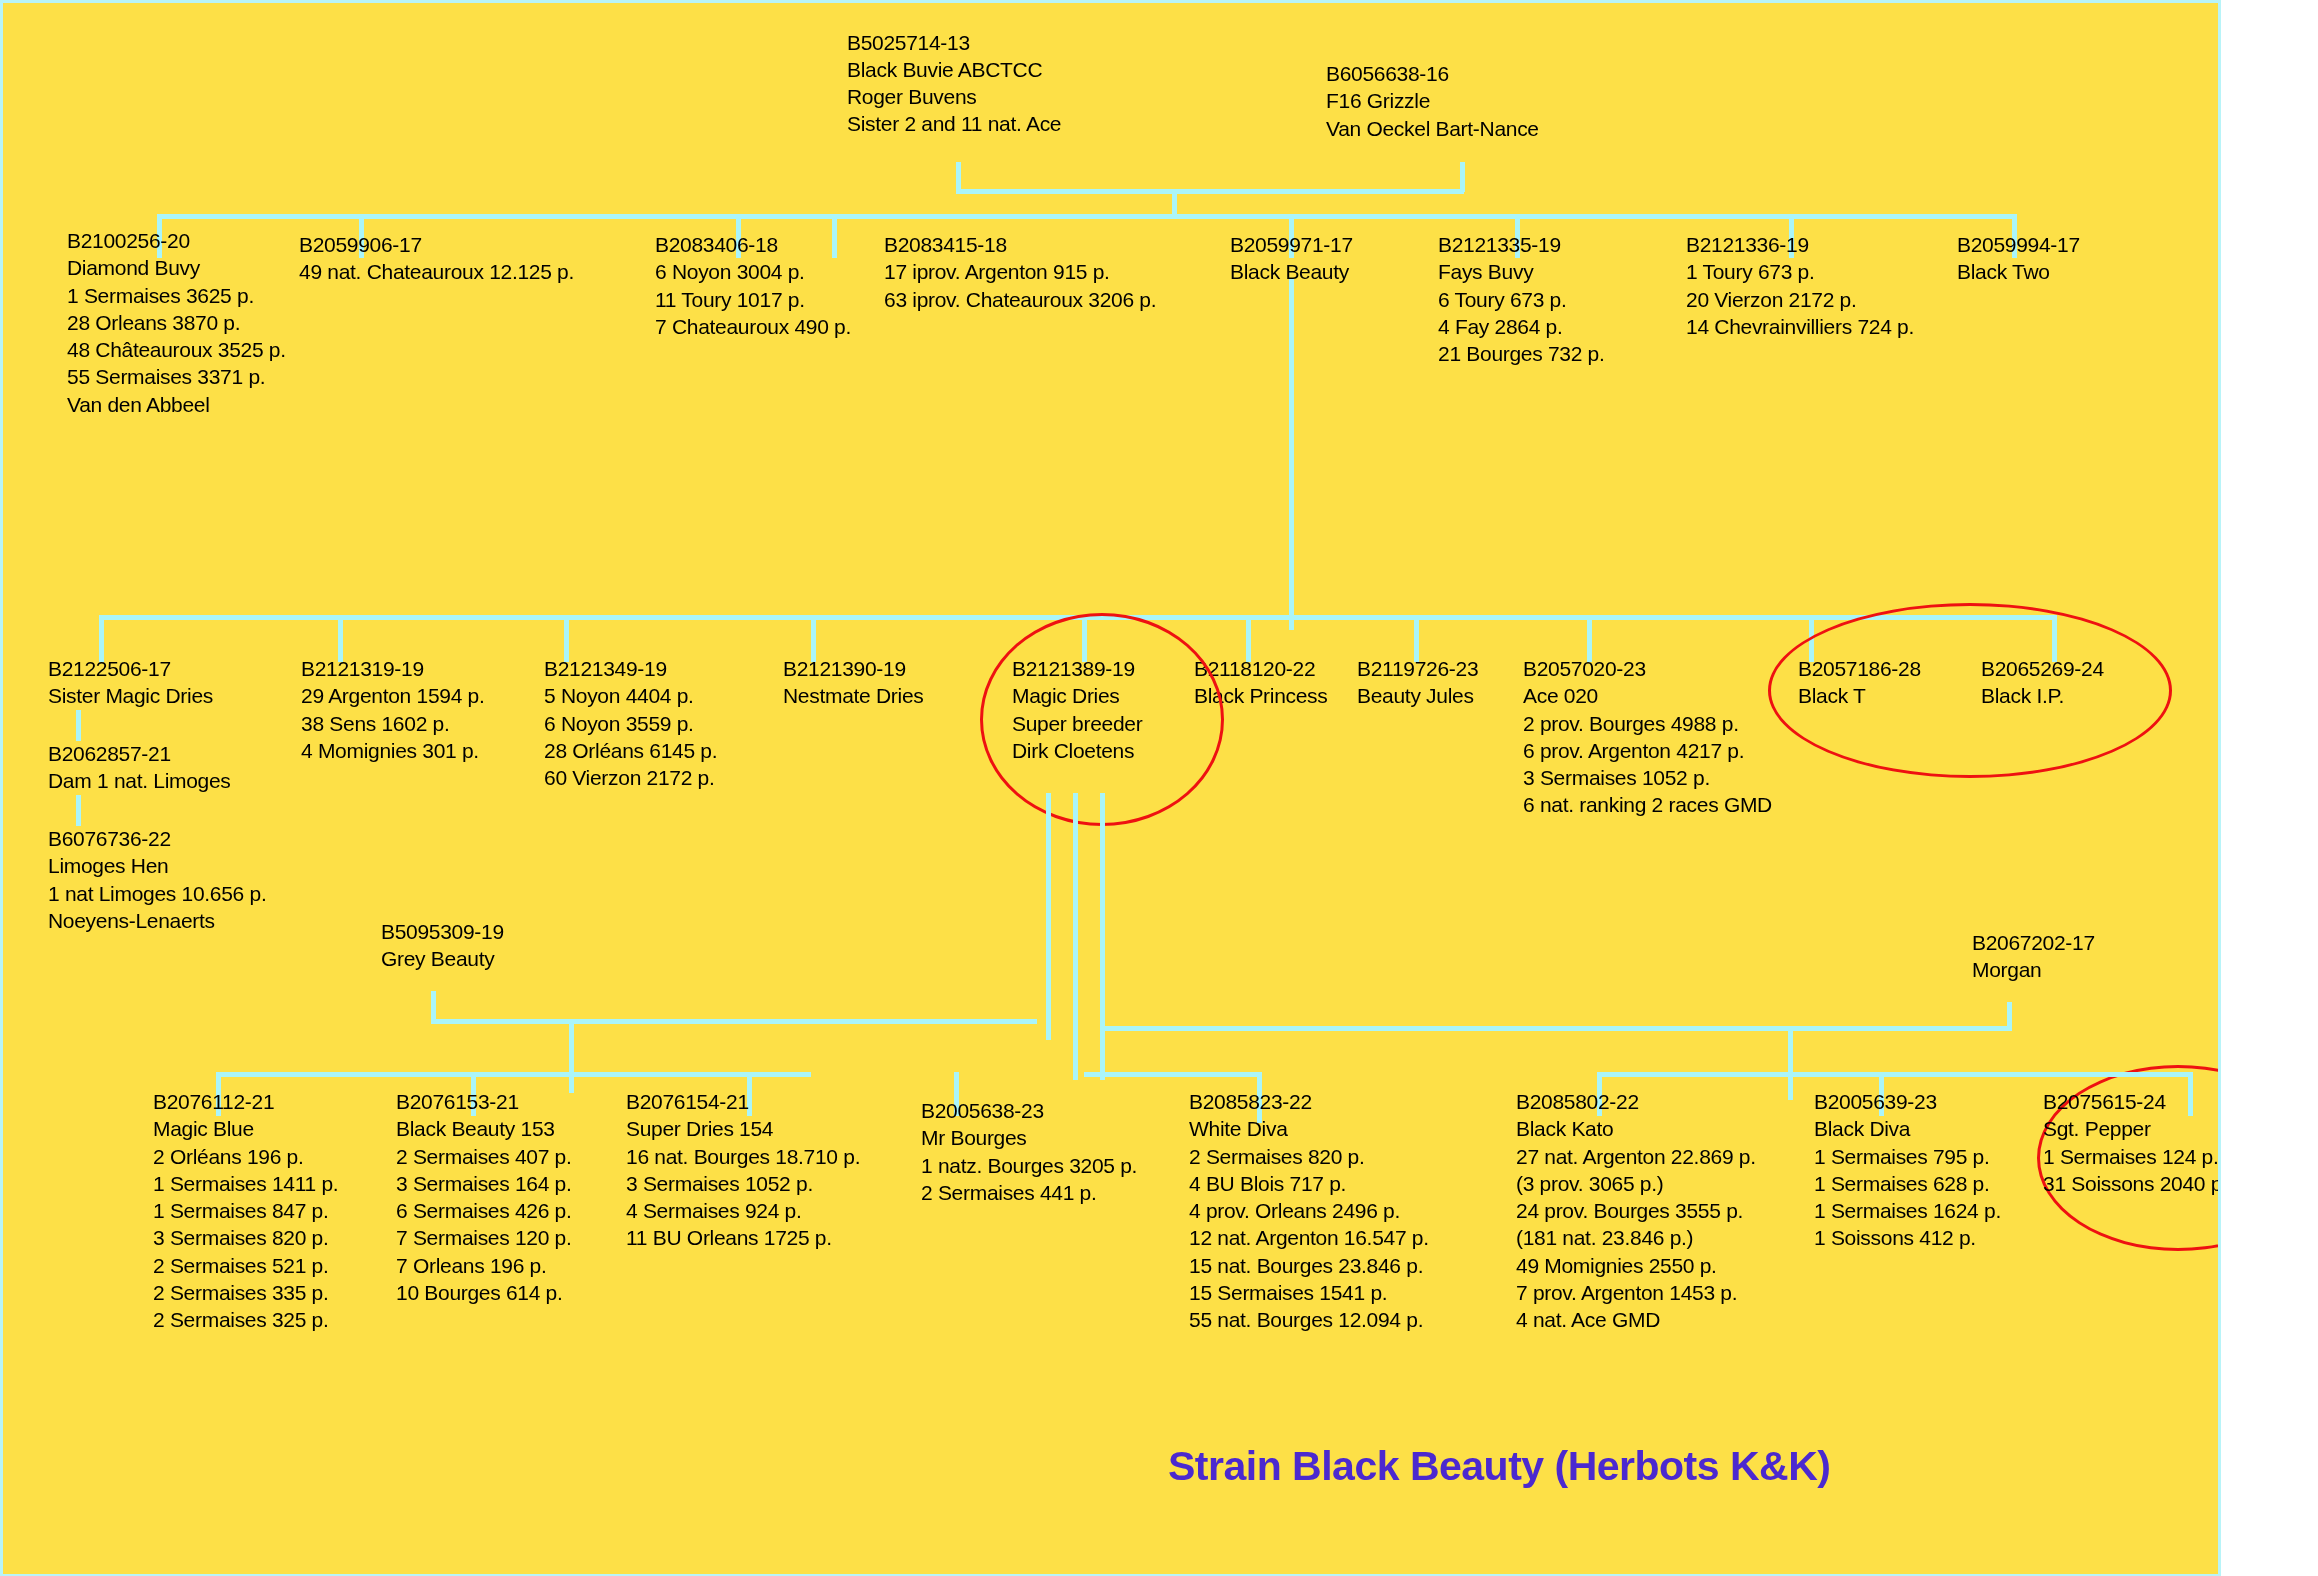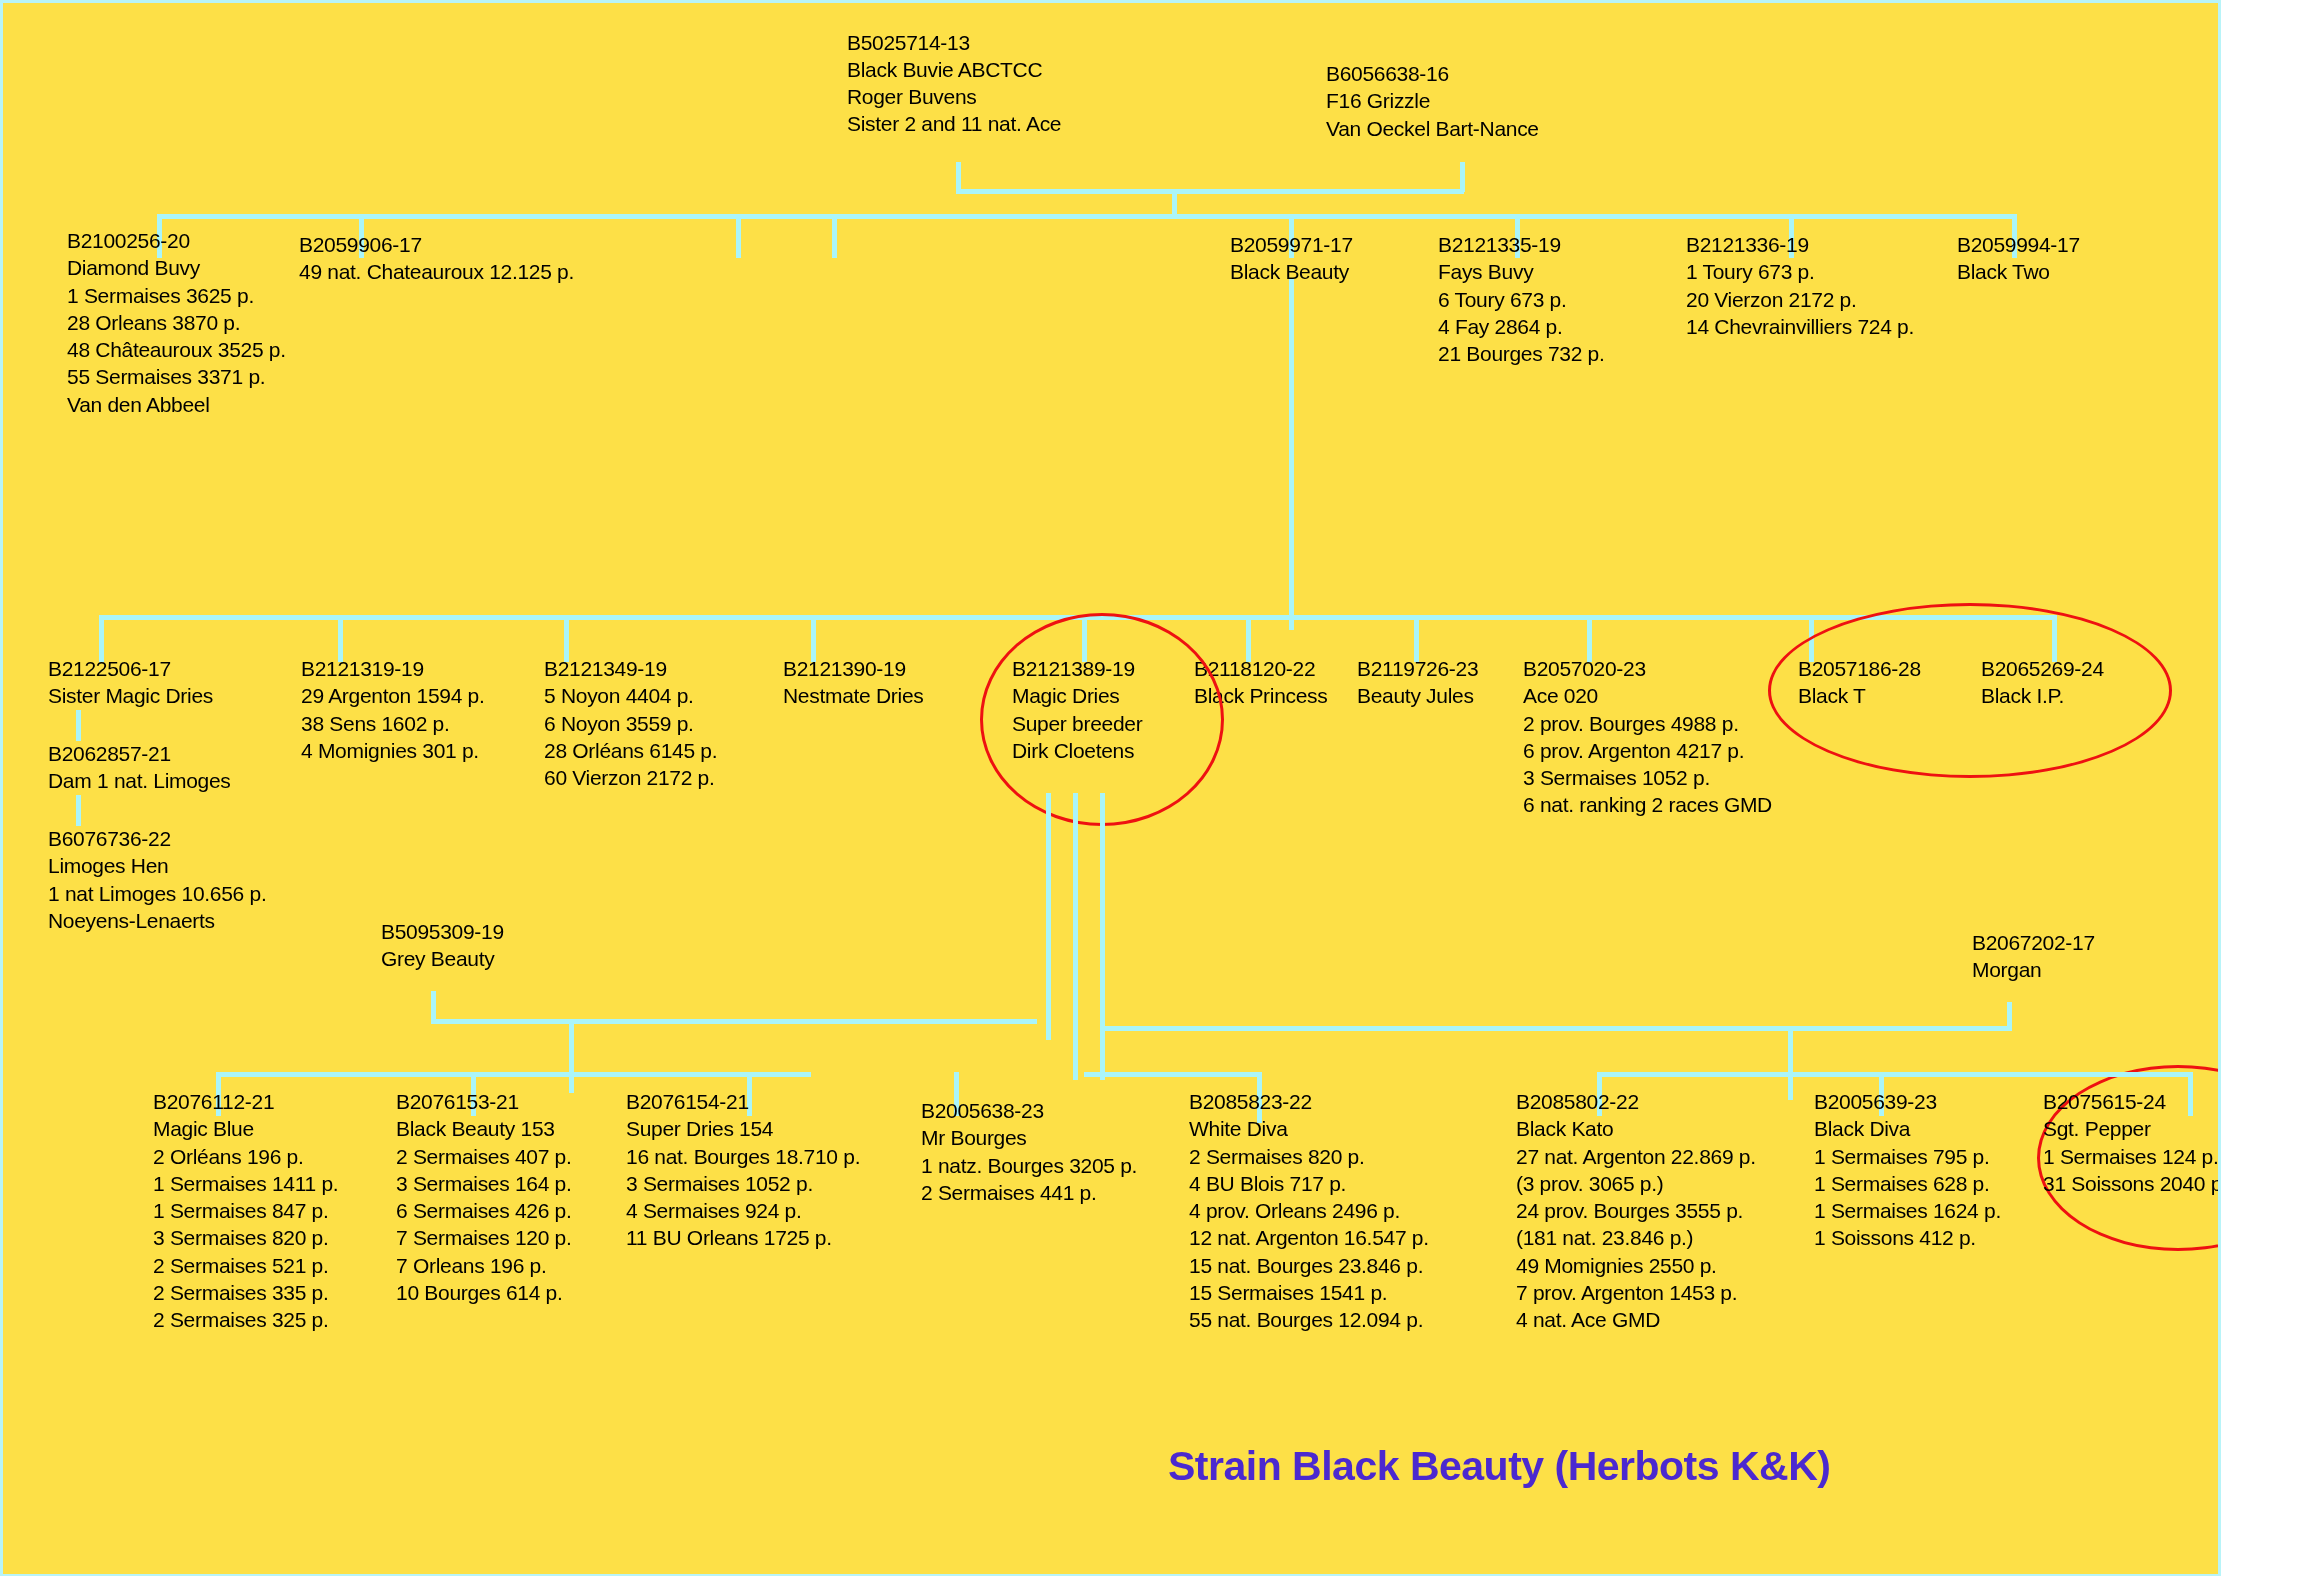--- a/index.html
+++ b/index.html
@@ -81,20 +81,31 @@
       <span class="ln">1 Sermaises 3625 p.</span>
       <span class="ln">28 Orleans 3870 p.</span>
       <span class="ln">48 Châteauroux 3525 p.</span>
       <span class="ln">55 Sermaises 3371 p.</span>
       <span class="ln">Van den Abbeel</span>
     </div>
   <div class="node" style="left:296px;top:228px;">
       <span class="ln">B2059906-17</span>
       <span class="ln">49 nat. Chateauroux 12.125 p.</span>
     </div>
+  <div class="node" style="left:652px;top:228px;">
+      <span class="ln">B2083406-18</span>
+      <span class="ln">6 Noyon 3004 p.</span>
+      <span class="ln">11 Toury 1017 p.</span>
+      <span class="ln">7 Chateauroux 490 p.</span>
+    </div>
+  <div class="node" style="left:881px;top:228px;">
+      <span class="ln">B2083415-18</span>
+      <span class="ln">17 iprov. Argenton 915 p.</span>
+      <span class="ln">63 iprov. Chateauroux 3206 p.</span>
+    </div>
   <div class="node" style="left:1227px;top:228px;">
       <span class="ln">B2059971-17</span>
       <span class="ln">Black Beauty</span>
     </div>
   <div class="node" style="left:1435px;top:228px;">
       <span class="ln">B2121335-19</span>
       <span class="ln">Fays Buvy</span>
       <span class="ln">6 Toury 673 p.</span>
       <span class="ln">4 Fay 2864 p.</span>
       <span class="ln">21 Bourges 732 p.</span>

